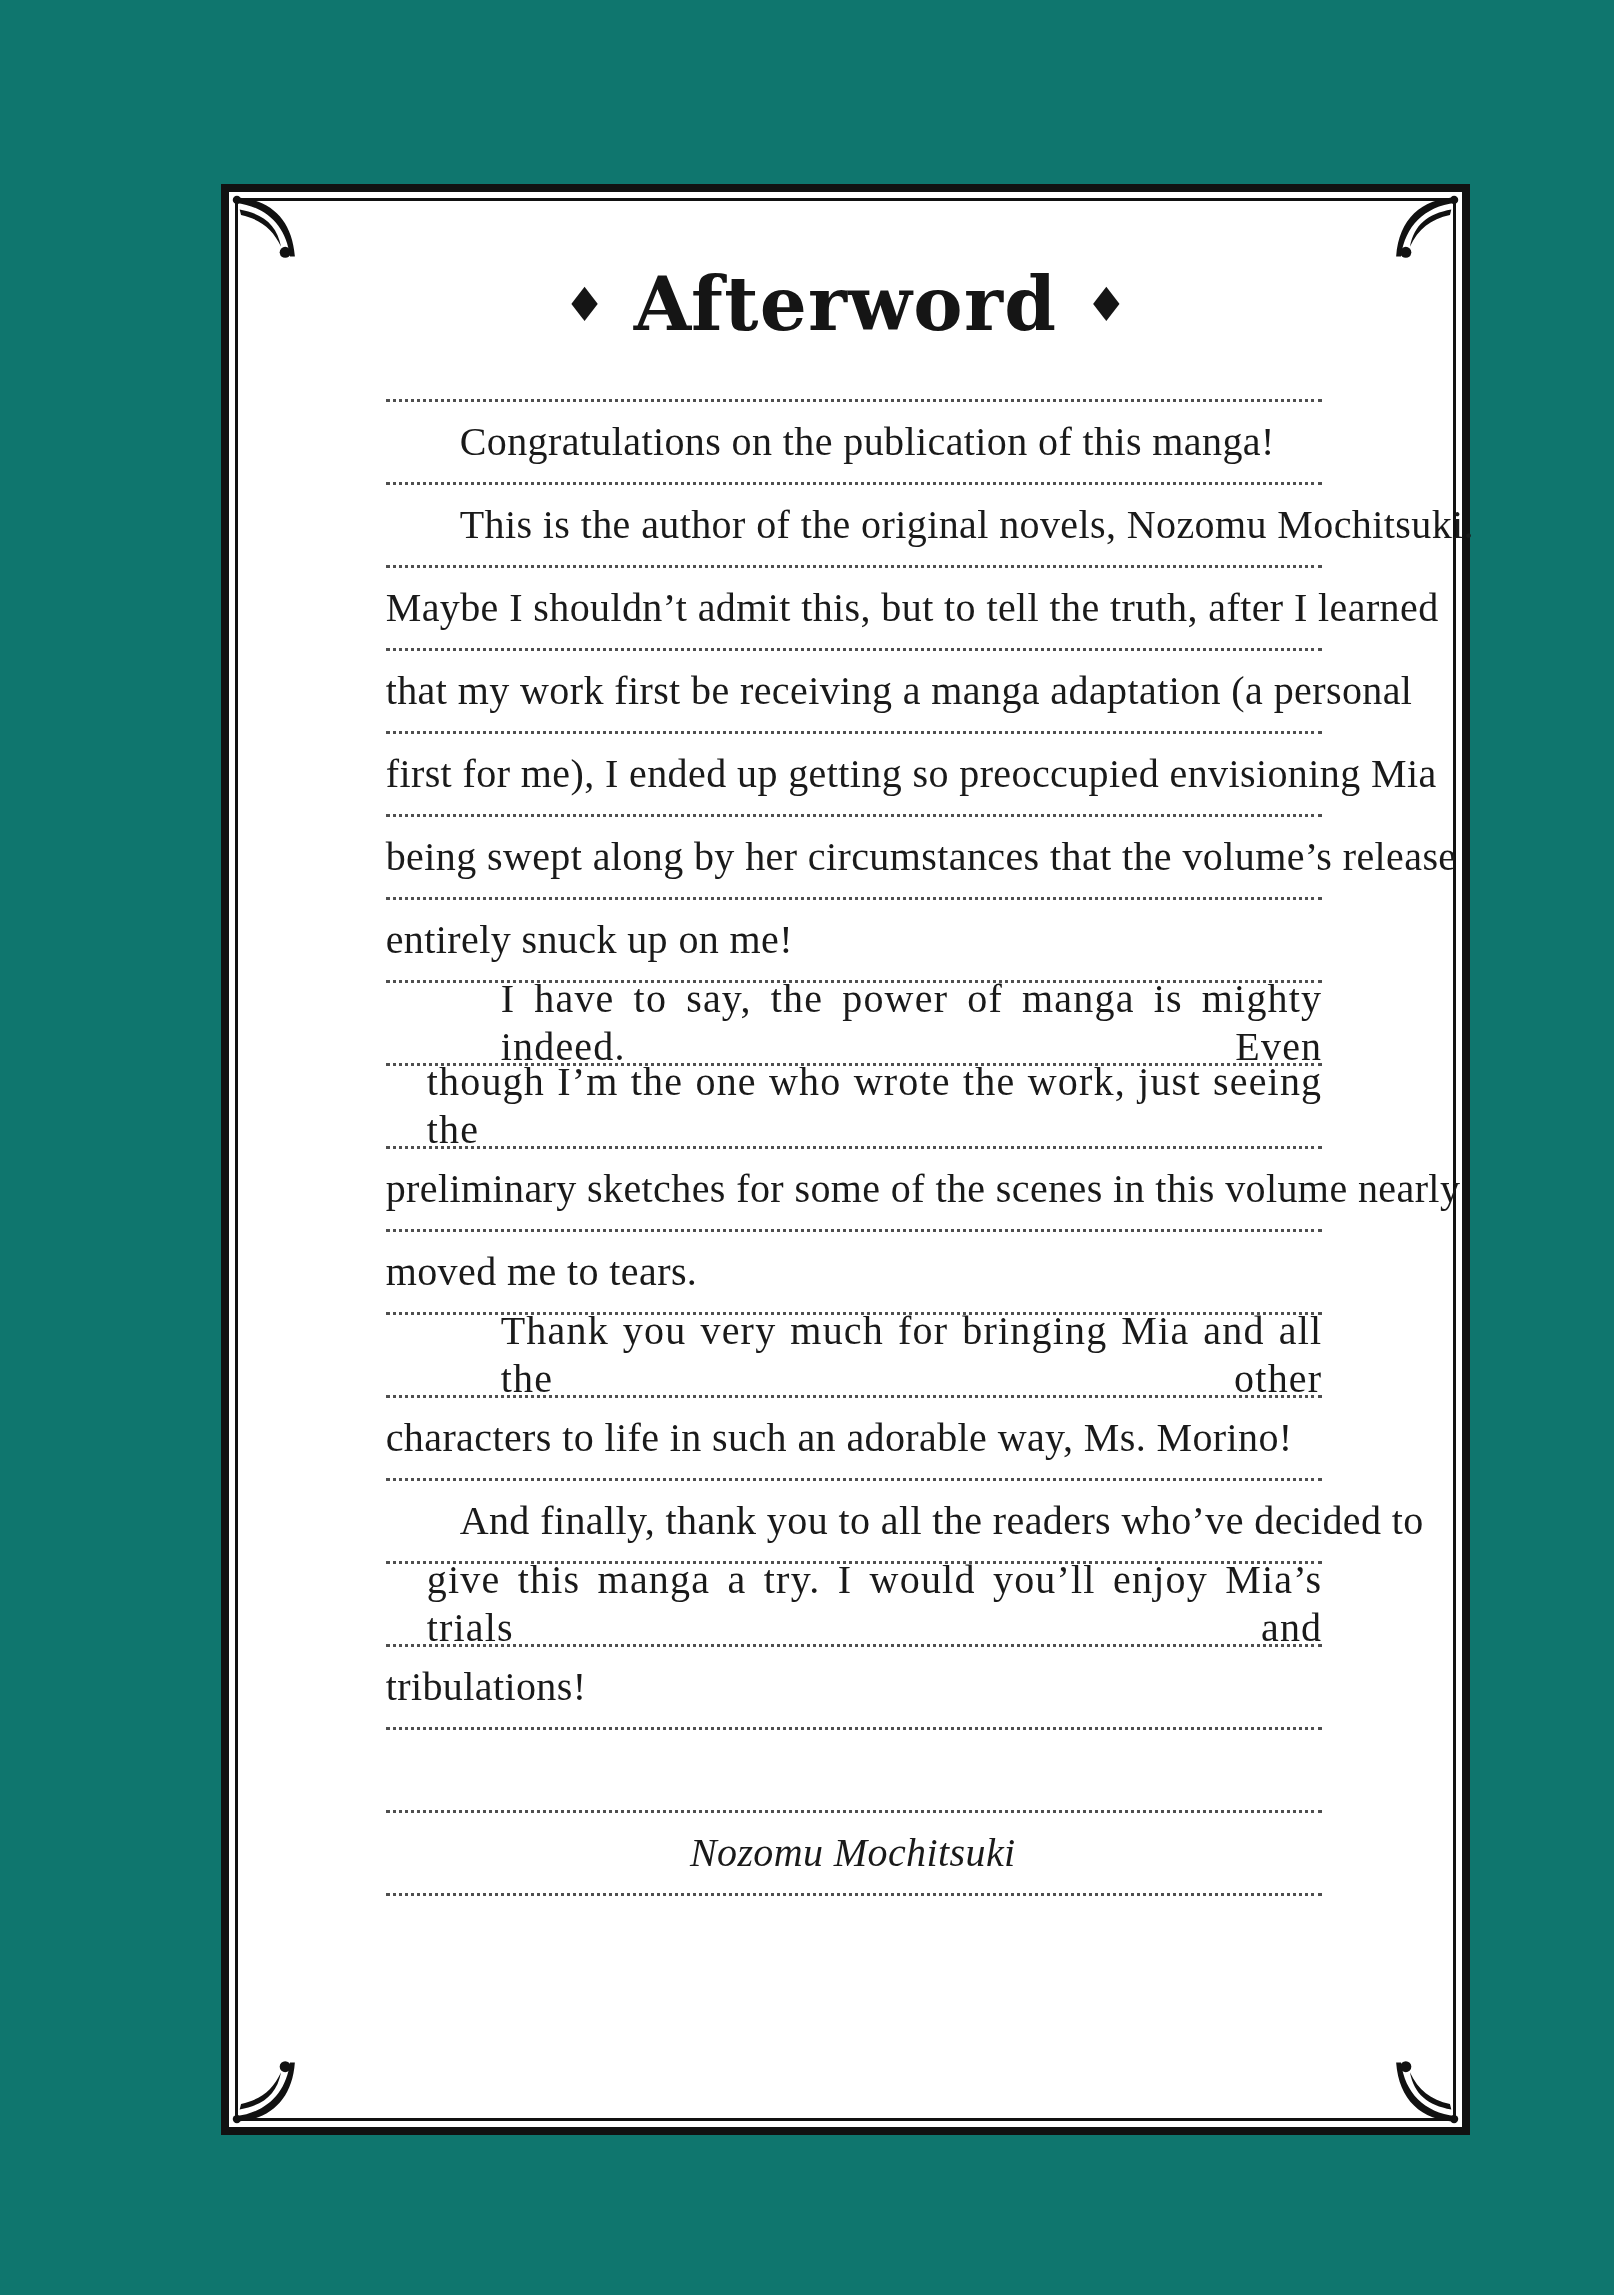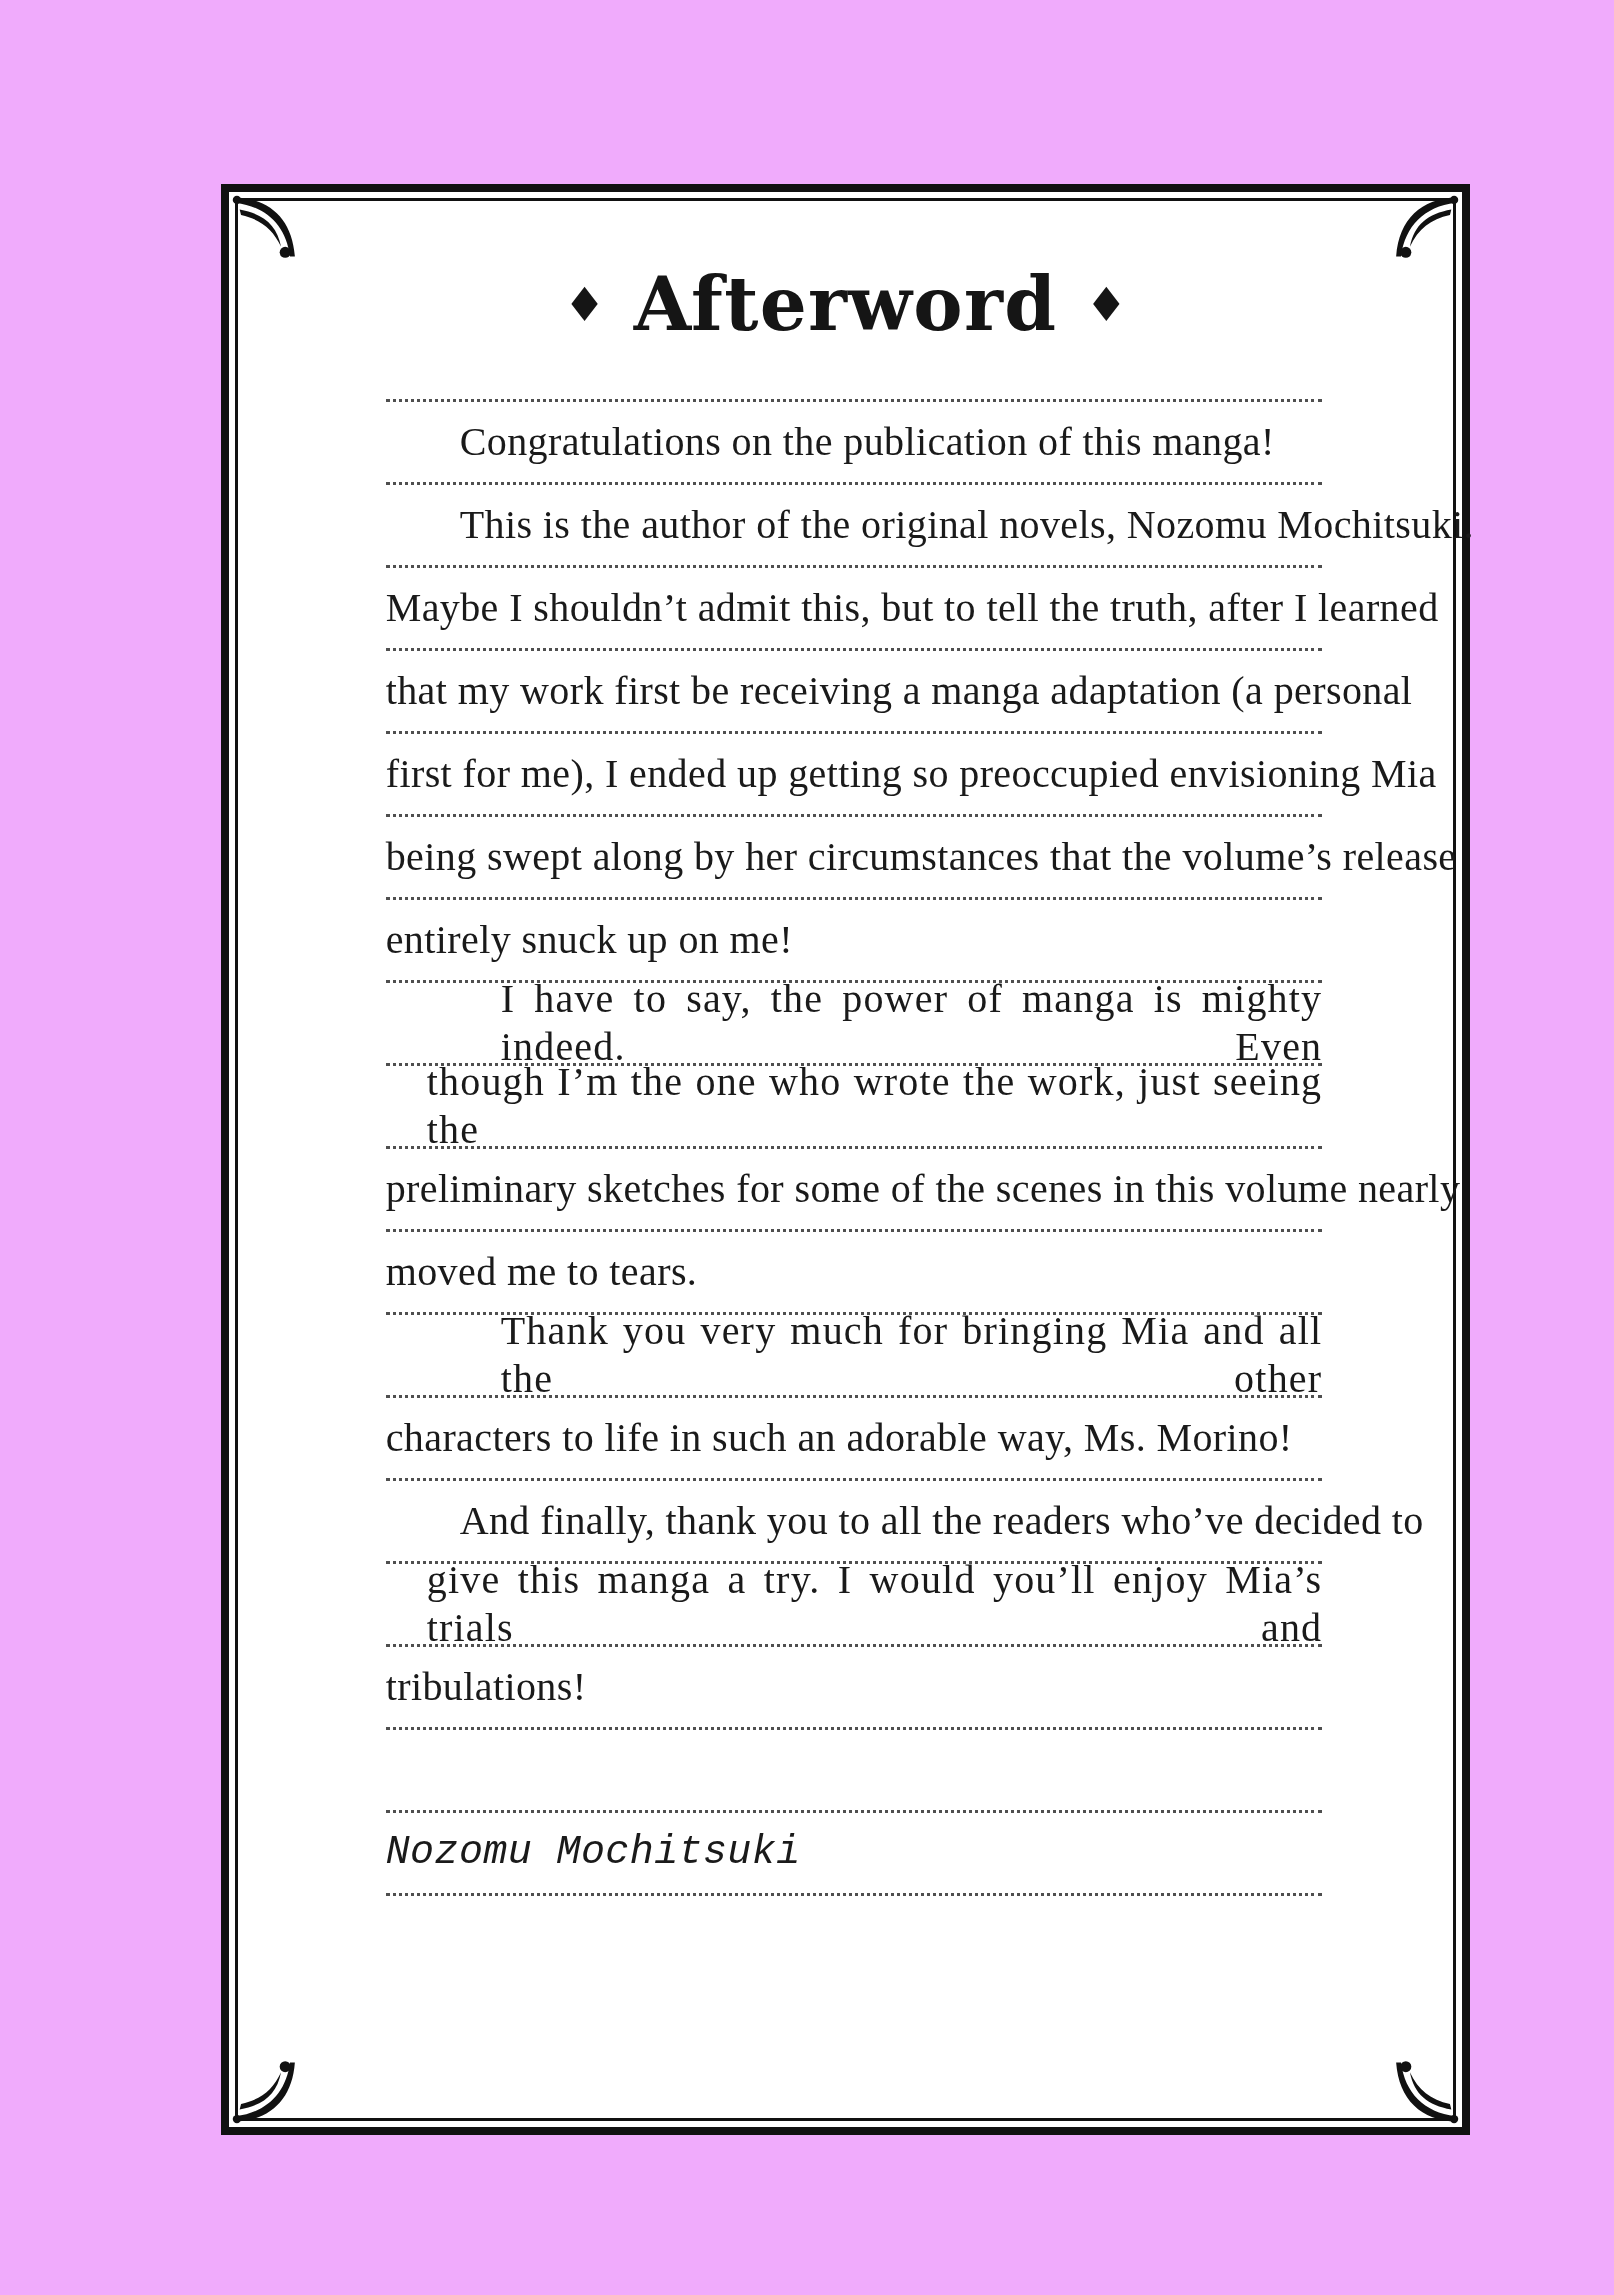--- a/index.html
+++ b/index.html
@@ -4,21 +4,21 @@
 <style>
   html, body {
     margin: 0;
     padding: 0;
     background: #ffffff;
   }
   .page {
     position: relative;
     width: 1614px;
     height: 2295px;
-    background: #f0abfc;
+    background: #0f766e;
     font-family: "Liberation Serif", serif;
     color: #1a1a1a;
   }
   .frame {
     position: absolute;
     left: 221px;
     top: 184px;
     width: 1249px;
     height: 1951px;
     border: 8.8px solid #111111;
@@ -87,24 +87,23 @@
   }
   .line-text.indent { padding-left: 74px; box-sizing: border-box; }
   .line-text.justify {
     white-space: normal;
     text-align: justify;
     text-align-last: justify;
     letter-spacing: 0.03em;
     margin-left: 41px;
   }
   .line-text.signature {
-    text-align: left;
+    text-align: center;
     font-style: italic;
     padding-right: 2.5px;
-    font-family: Liberation Mono, monospace;
   }
 </style>
 </head>
 <body>
 
 <div class="page">
   <div class="frame">
     <div class="frame-inner">
 
       <span class="ornament tl">

